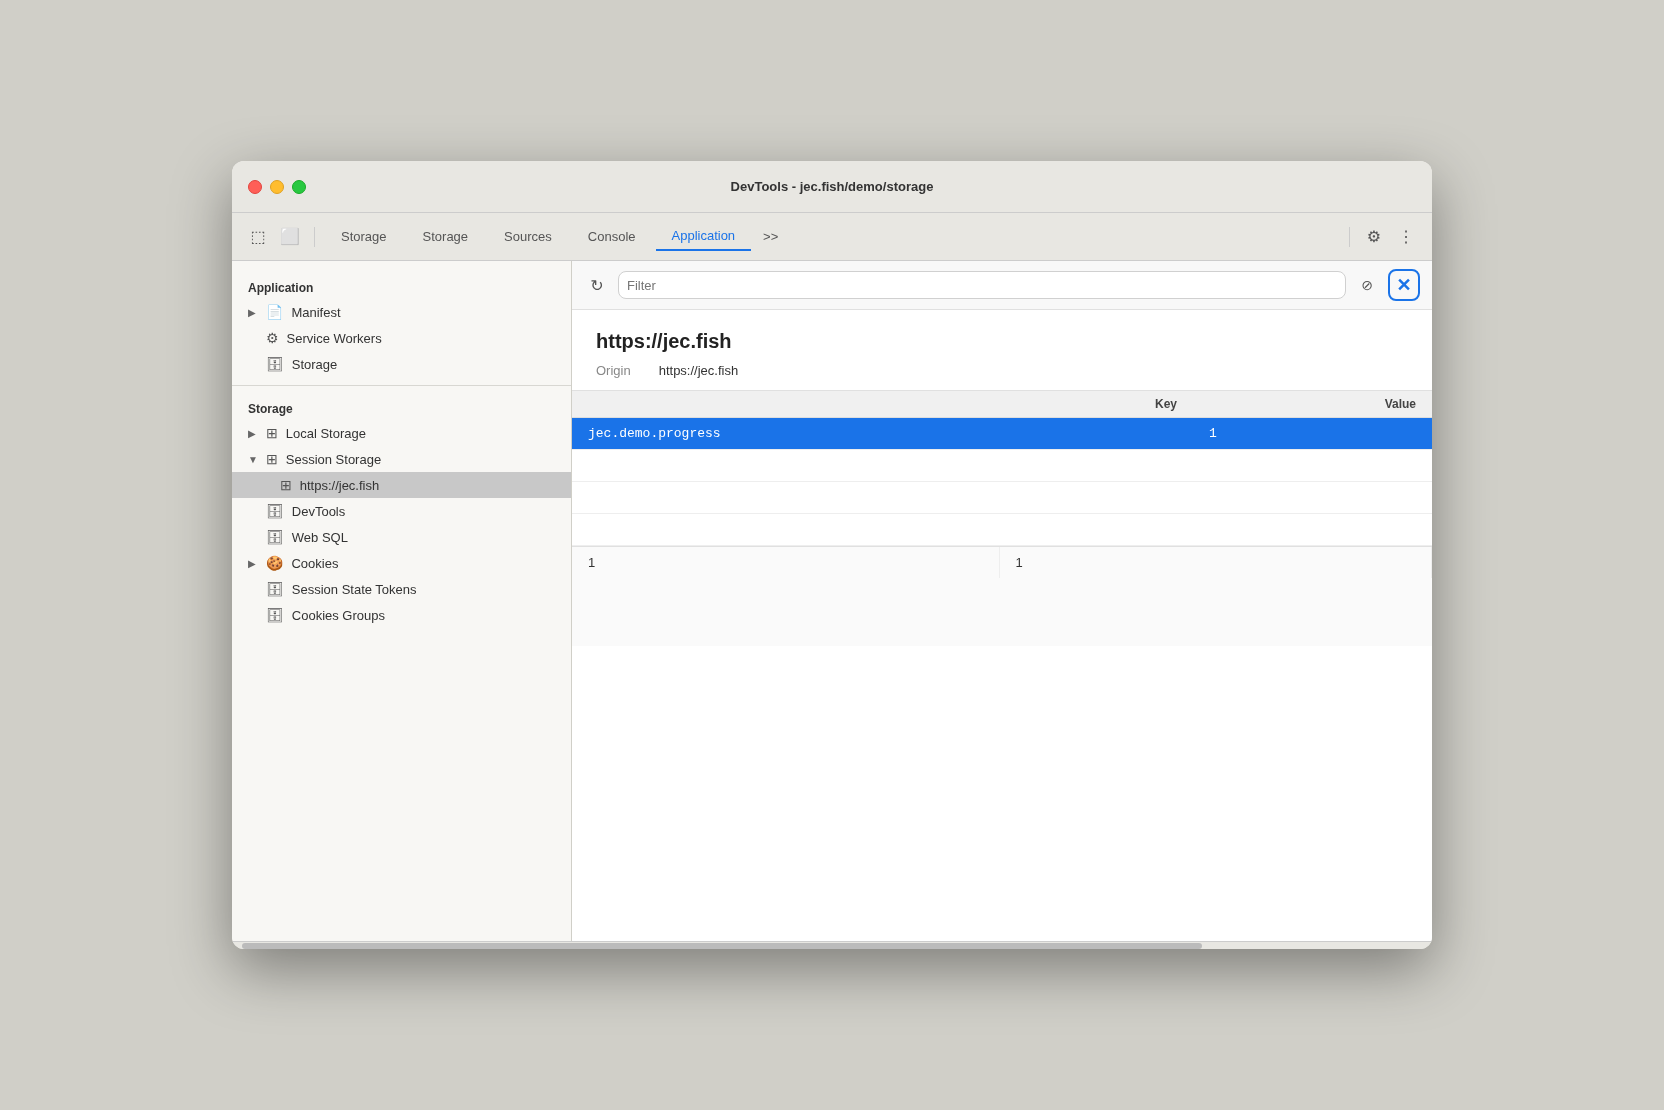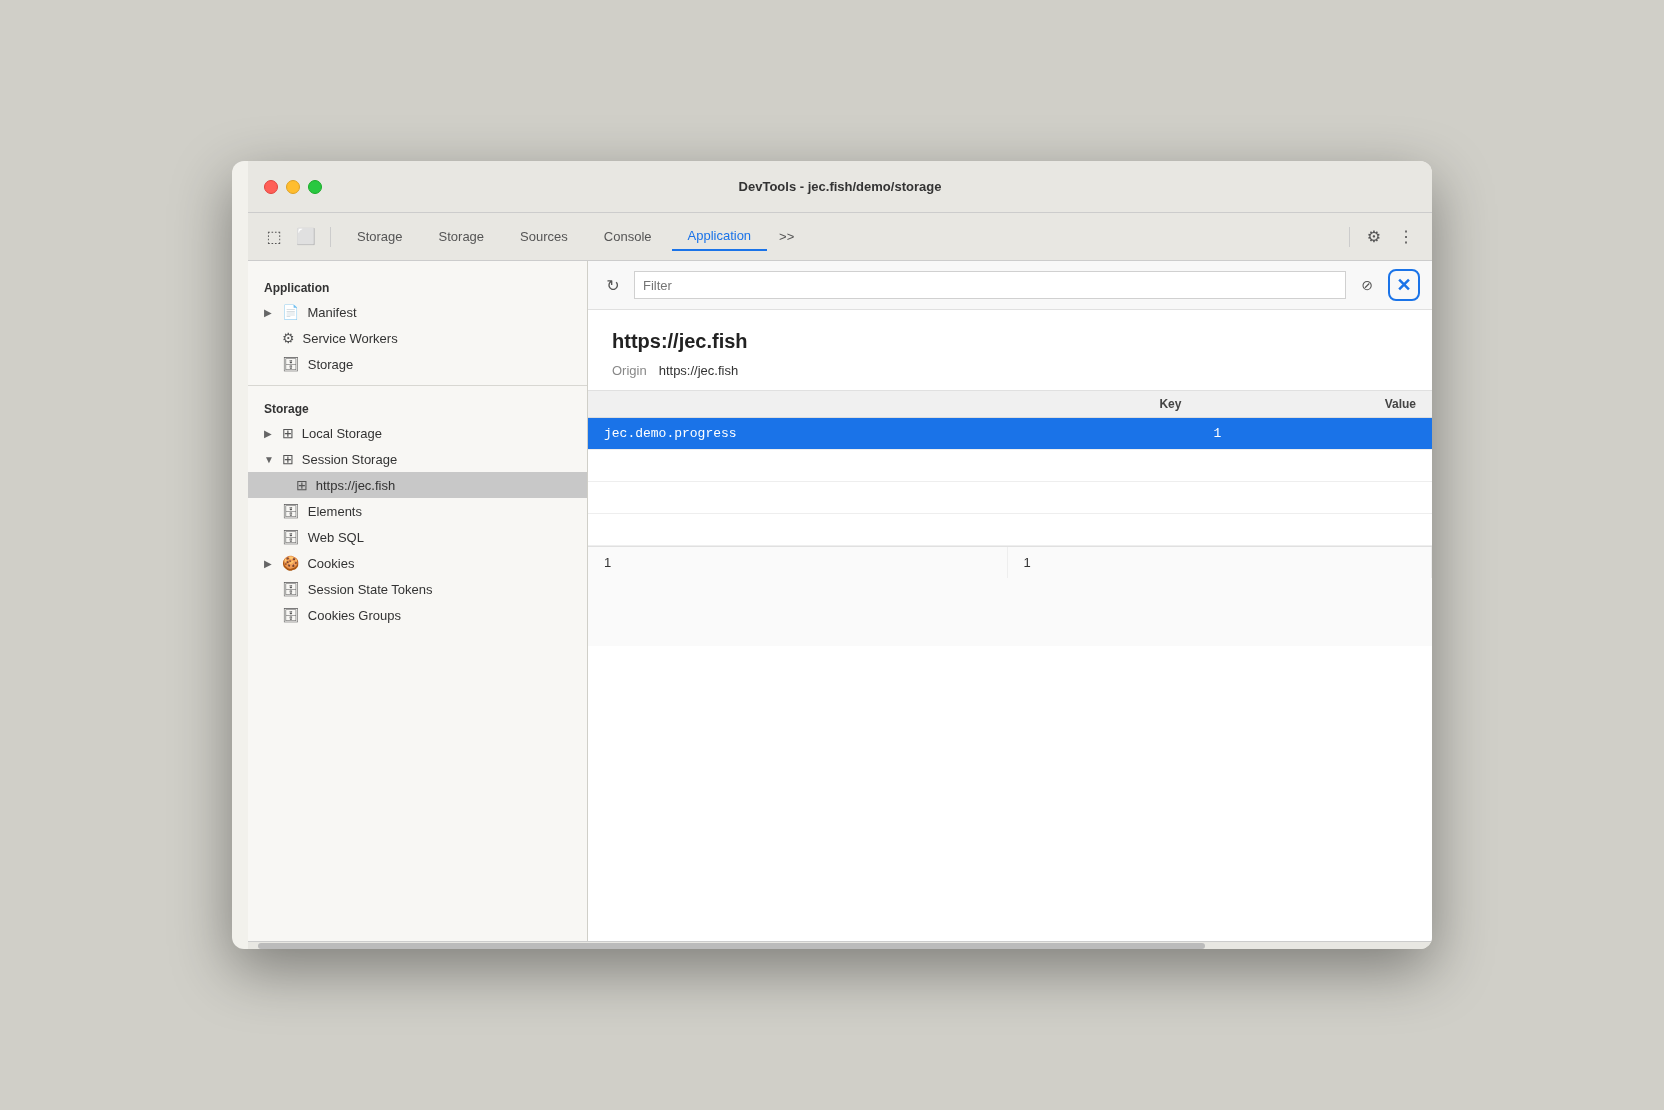--- a/index.html
+++ b/index.html
@@ -10,21 +10,20 @@
       justify-content: center;
       min-height: 100vh;
       font-family: -apple-system, BlinkMacSystemFont, 'Segoe UI', sans-serif;
     }
     .window {
       width: 1200px;
       background: #f2f1ec;
       border-radius: 12px;
       box-shadow: 0 20px 60px rgba(0,0,0,0.4);
       overflow: hidden;
-      padding-left: 16px;
     }
     .title-bar {
       background: #e8e7e2;
       height: 52px;
       display: flex;
       align-items: center;
       justify-content: center;
       position: relative;
       border-bottom: 1px solid #ccc;
     }
@@ -165,21 +164,21 @@
       align-items: center;
       justify-content: center;
       cursor: pointer;
       color: #555;
       font-size: 16px;
     }
     .filter-input {
       flex: 1;
       height: 28px;
       border: 1px solid #d0d0d0;
-      border-radius: 0;
+      border-radius: 8px;
       padding: 0 8px;
       font-size: 13px;
       outline: none;
       background: #fff;
     }
     .clear-filter-btn {
       width: 26px;
       height: 26px;
       display: flex;
       align-items: center;
@@ -210,21 +209,21 @@
       border-bottom: 1px solid #e0e0e0;
     }
     .origin-title {
       font-size: 20px;
       font-weight: 600;
       color: #222;
       margin-bottom: 10px;
     }
     .origin-row {
       display: flex;
-      gap: 12px;
+      gap: 28px;
       font-size: 13px;
       color: #555;
       align-items: center;
     }
     .origin-label { color: #888; }
     .origin-value { color: #333; }
     .table-container {
       flex: 1;
     }
     .data-table {
@@ -353,21 +352,21 @@
 
       <div class="sidebar-item active">
         <span style="width:24px; display:inline-block;"></span>
         <span class="sidebar-icon">⊞</span>
         <span>https://jec.fish</span>
       </div>
 
       <div class="sidebar-item">
         <span style="width:10px; display:inline-block;"></span>
         <span class="sidebar-icon">🗄</span>
-        <span>Elements</span>
+        <span>DevTools</span>
       </div>
 
       <div class="sidebar-item">
         <span style="width:10px; display:inline-block;"></span>
         <span class="sidebar-icon">🗄</span>
         <span>Web SQL</span>
       </div>
 
       <div class="sidebar-item">
         <span class="expand-arrow">▶</span>

